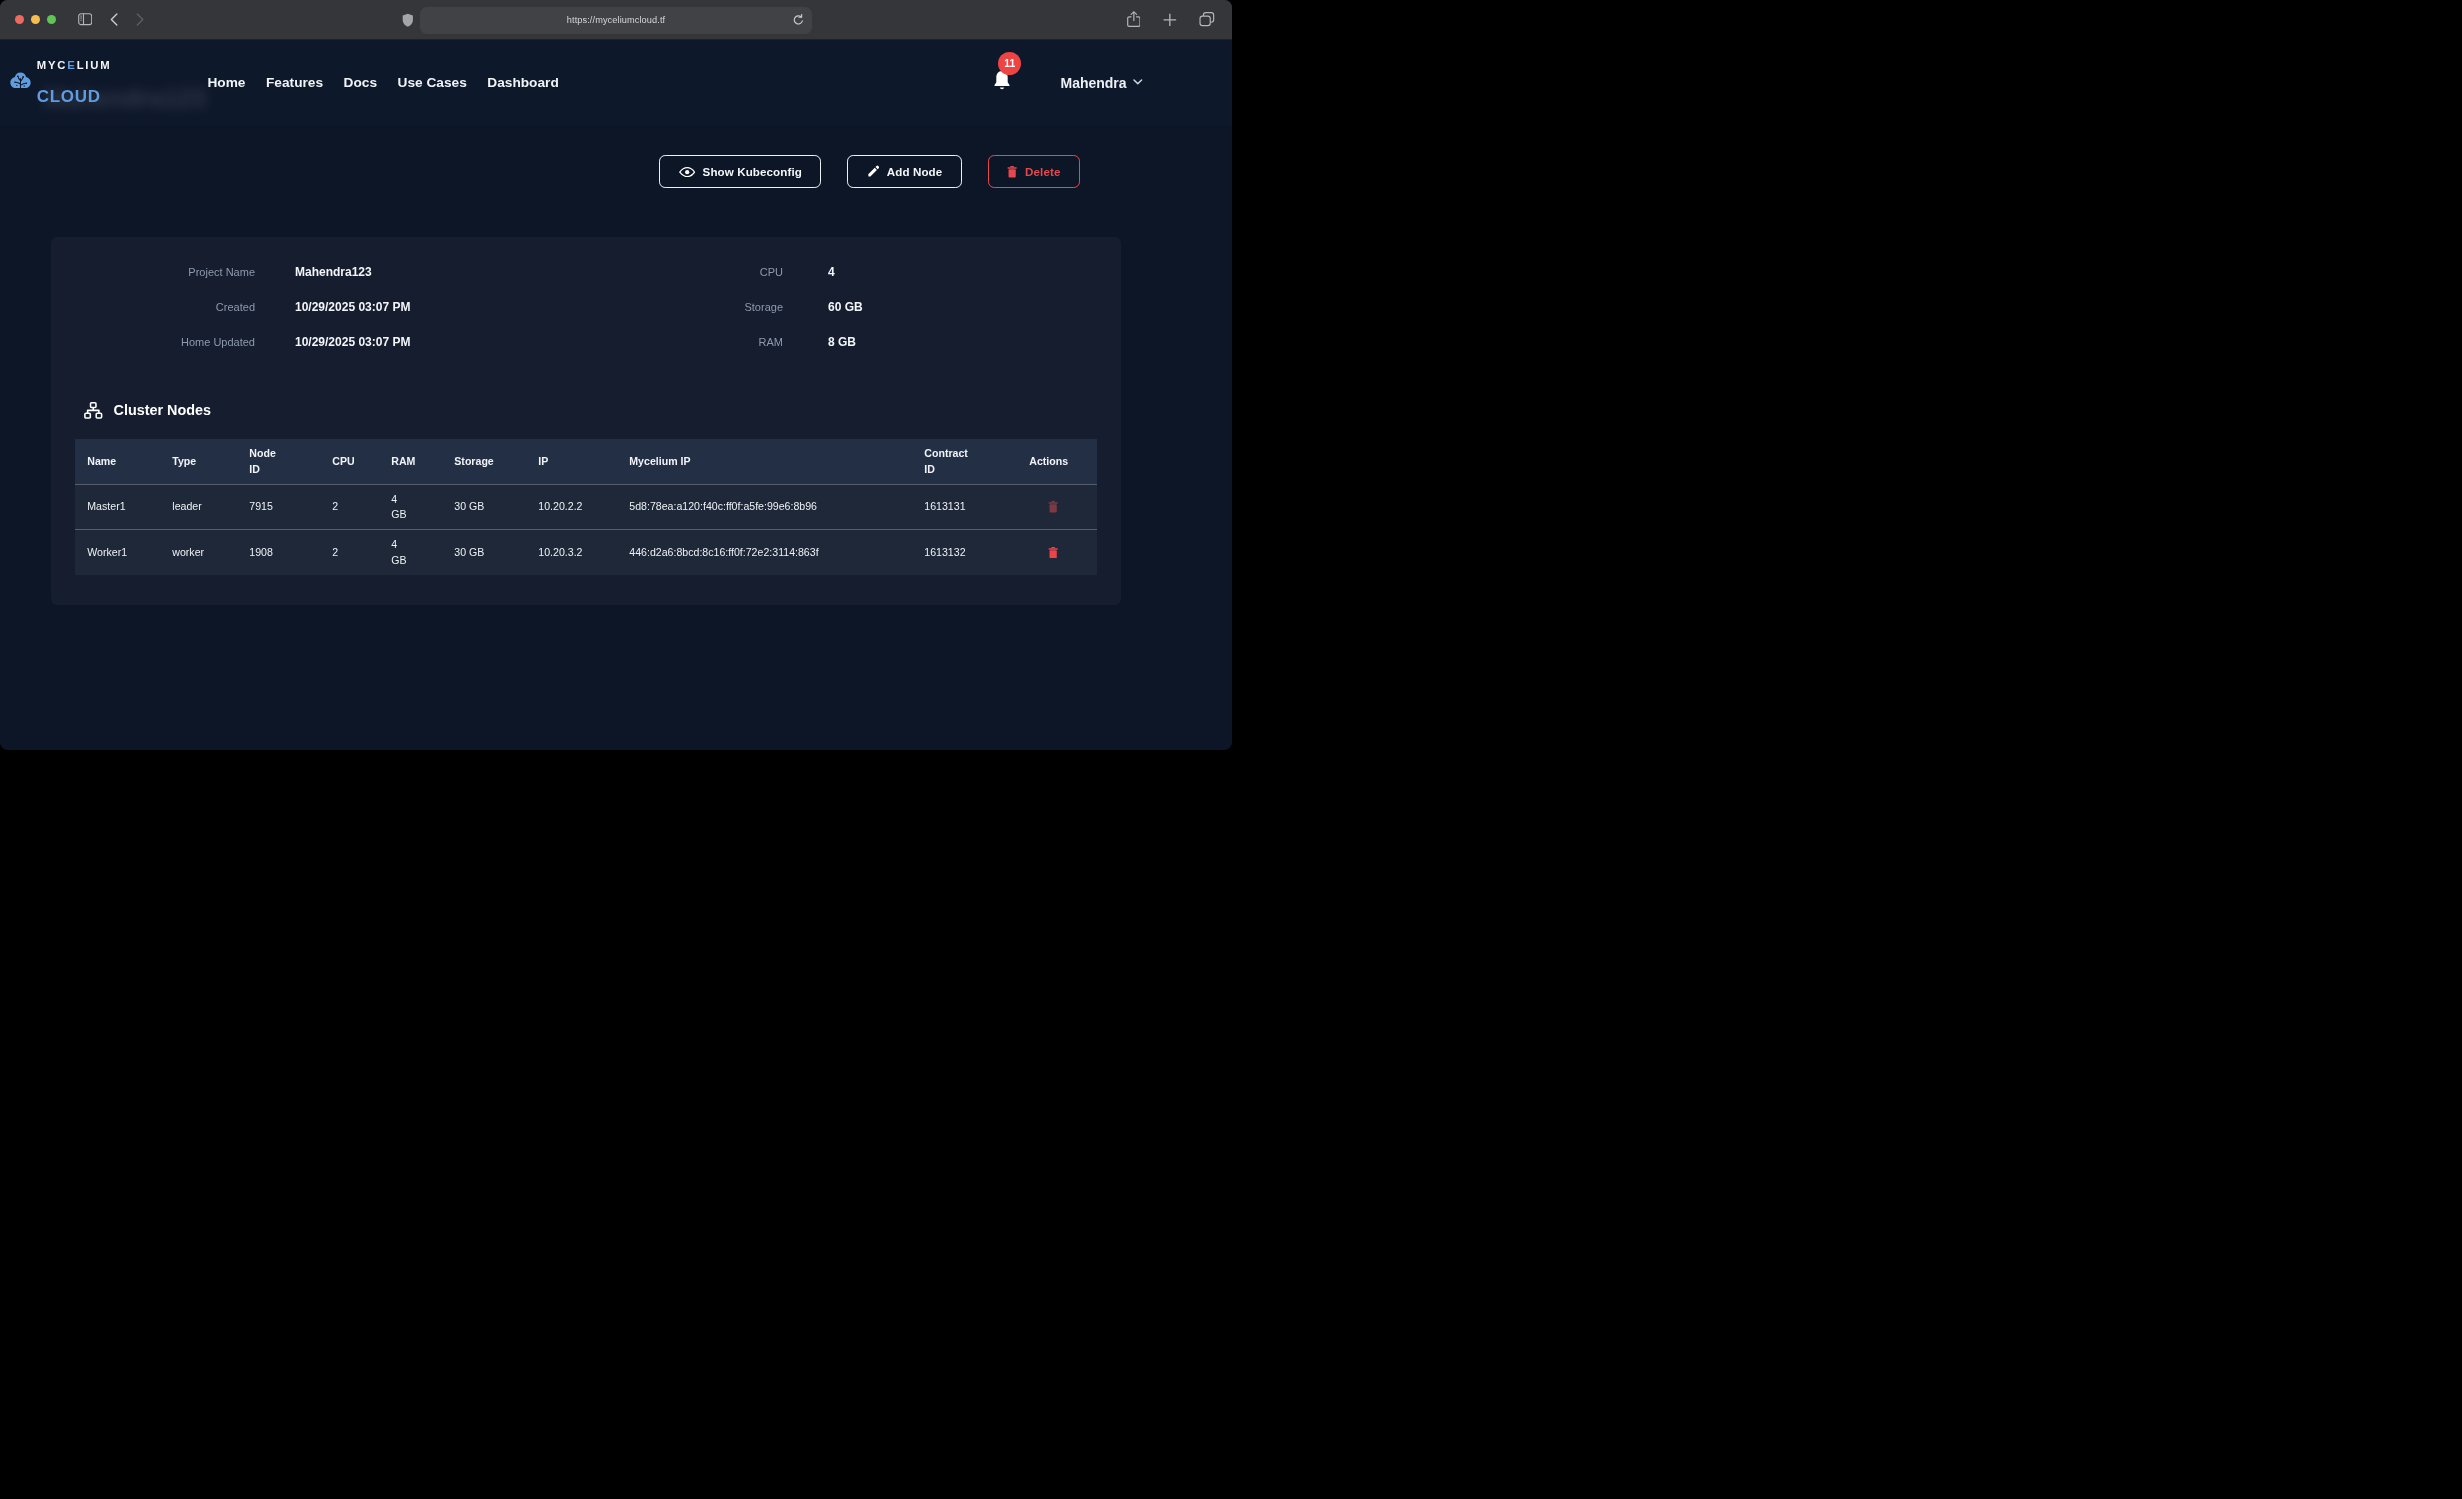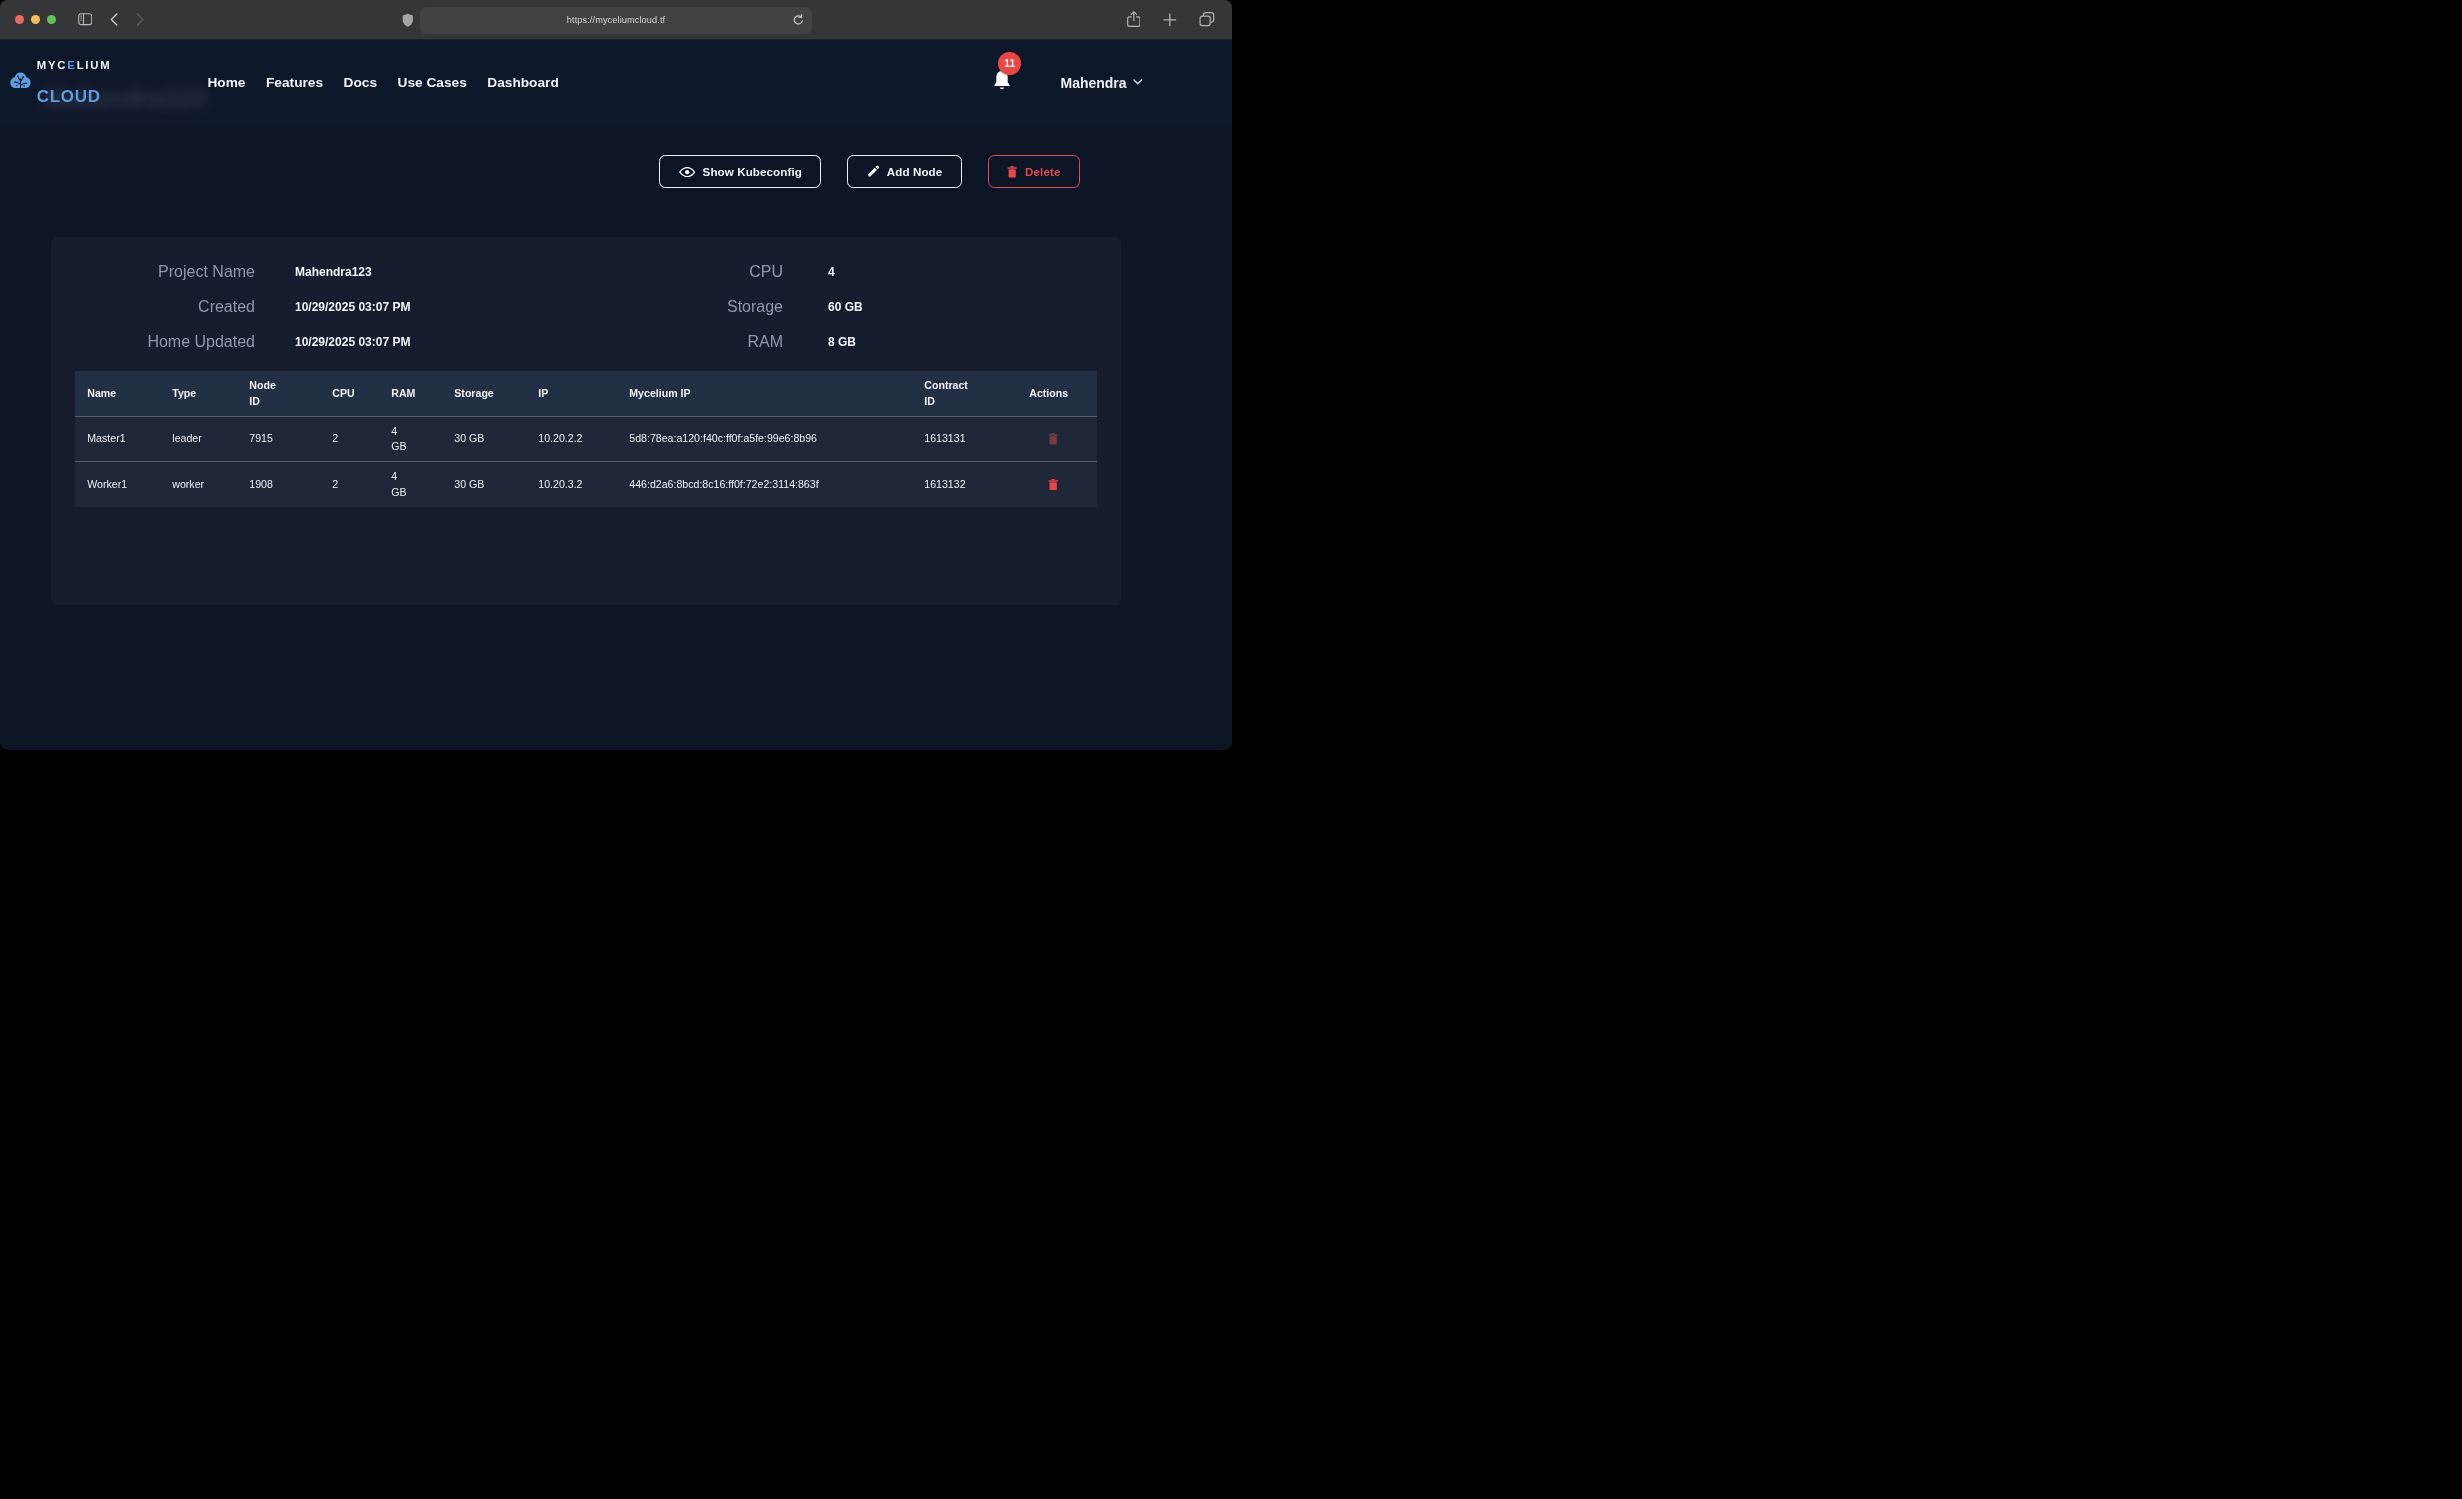--- a/index.html
+++ b/index.html
@@ -74,21 +74,21 @@
     letter-spacing:0.1px; cursor:pointer;
   }
   .btn.danger { border-color:#e5484d; color:#e5484d; }
   
   .card {
     position:relative; margin:49px 0 0 51px; width:1070px; height:368px;
     background:#151d2f; border-radius:6.2px;
   }
   .details { position:relative; padding-top:26px; }
   .detail-row { display:flex; align-items:center; height:16.4px; margin-bottom:19px; }
-  .d-label { width:204px; text-align:right; font-size:16px; color:#8f9aae; }
+  .d-label { width:204px; text-align:right; font-size:11px; color:#8f9aae; }
   .d-value { margin-left:40px; font-size:12px; font-weight:600; color:#f4f6f9; }
   .details-right { position:absolute; top:26px; left:532px; }
   .details-right .d-label { width:200px; }
   .details-right .d-value { margin-left:45px; }
   .cluster-head { display:flex; align-items:center; gap:11px; margin:51px 0 0 33px; }
   .cluster-title { font-size:14.4px; font-weight:700; color:#ffffff; }
   
   .table { margin:20.5px 24px 0 24px; width:1022px; }
   .tgrid {
     display:grid;
@@ -290,20 +290,31 @@
               <span class="d-label">Storage</span>
               <span class="d-value">60 GB</span>
             </div>
             <div class="detail-row">
               <span class="d-label">RAM</span>
               <span class="d-value">8 GB</span>
             </div>
           </div>
       </div>
 
+      <div class="cluster-head">
+        <span>
+          <svg width="18.5" height="17" viewBox="0 0 27 25" fill="none" stroke="#ffffff" stroke-width="2.3" stroke-linejoin="round">
+            <rect x="9.5" y="1.2" width="8" height="7" rx="1.5"></rect>
+            <rect x="1.2" y="16.5" width="8" height="7" rx="1.5"></rect>
+            <rect x="17.8" y="16.5" width="8" height="7" rx="1.5"></rect>
+            <path d="M13.5 8.2 V12.3 M5.2 16.5 V12.3 H21.8 V16.5"></path>
+          </svg>
+        </span>
+        <span class="cluster-title">Cluster Nodes</span>
+      </div>
 
       <div class="table">
         <div class="tgrid thead" id="table-head">
             <div class="th"><span>Name</span></div>
             <div class="th"><span>Type</span></div>
             <div class="th"><span class="w48">Node ID</span></div>
             <div class="th"><span>CPU</span></div>
             <div class="th"><span>RAM</span></div>
             <div class="th"><span>Storage</span></div>
             <div class="th"><span>IP</span></div>

